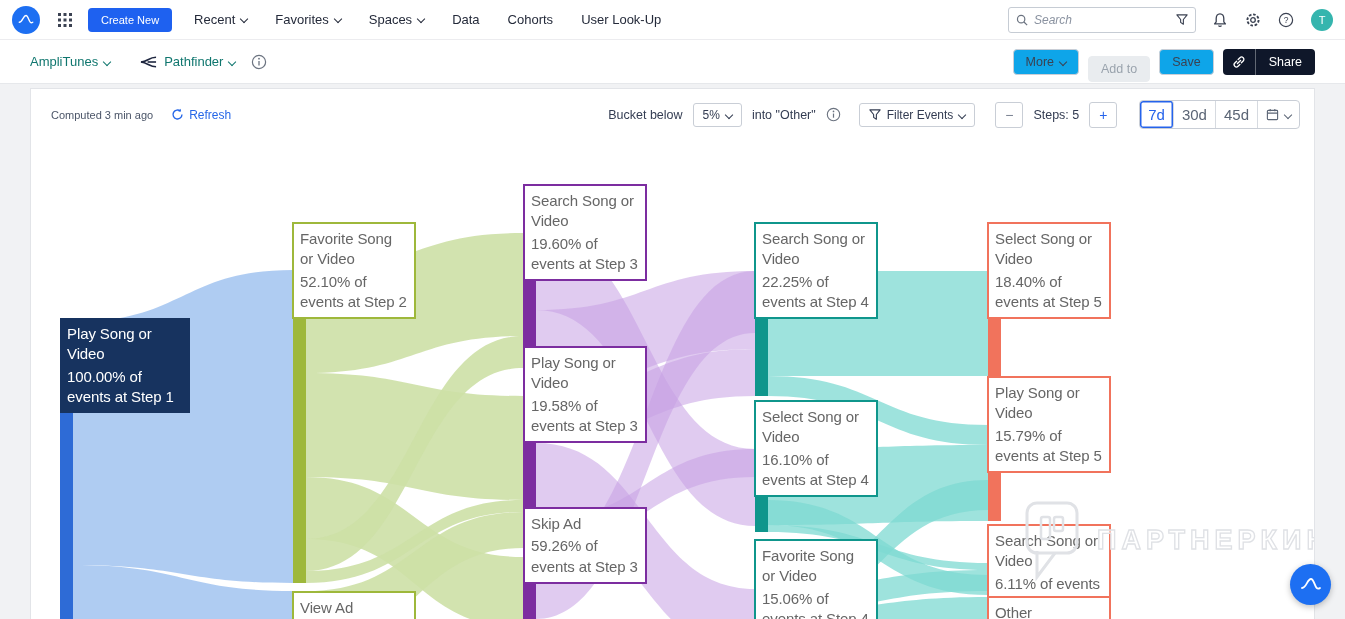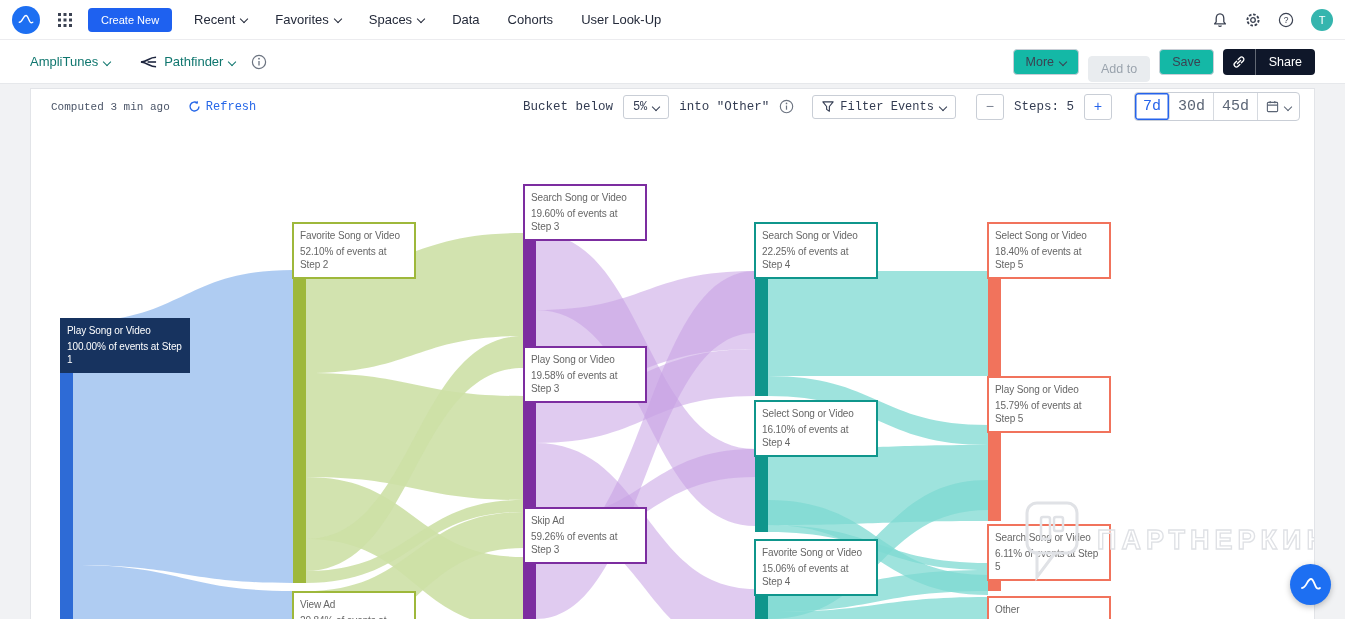--- a/index.html
+++ b/index.html
@@ -23,43 +23,43 @@
   .search-box{width:188px;height:26px;border:1px solid #c6ccd4;border-radius:3px;display:flex;align-items:center;padding:0 7px;gap:6px;background:#fff;}
   .search-box input{border:none;outline:none;flex:1;font-size:12px;font-style:italic;color:#5b6270;font-family:inherit;min-width:0;background:transparent;}
   .search-box input::placeholder{color:#8a92a0;font-style:italic;}
   .top-icons{display:flex;align-items:center;gap:17px;margin-left:16px;}
   .avatar{width:22px;height:22px;border-radius:50%;background:#35b5ae;color:#fff;font-size:11px;display:flex;align-items:center;justify-content:center;}
   
   .toolbar{height:44px;background:#fff;display:flex;align-items:center;padding:0 30px;border-bottom:1px solid #e6e8eb;position:relative;z-index:5;}
   .tb-item{display:flex;align-items:center;font-size:13px;color:#0f766e;cursor:pointer;}
   .tb-gap{margin-left:30px;}
   .tb-right{margin-left:auto;display:flex;align-items:center;gap:9px;}
-  .btn{border:1px solid #c9ced6;background:#14b8a6;border-radius:4px;padding:5px 12px;font-size:12.5px;color:#3b4252;cursor:pointer;font-family:inherit;display:inline-flex;align-items:center;}
+  .btn{border:1px solid #c9ced6;background:#0ea5e9;border-radius:4px;padding:5px 12px;font-size:12.5px;color:#3b4252;cursor:pointer;font-family:inherit;display:inline-flex;align-items:center;}
   .btn-disabled{background:#e9ecef;border-color:#e9ecef;color:#9aa3ad;cursor:default;margin-top:15px;}
   .share-split{display:flex;border-radius:4px;overflow:hidden;background:#0f172a;color:#fff;cursor:pointer;}
   .share-link-seg{padding:6px 9px;display:flex;align-items:center;border-right:1px solid rgba(255,255,255,.35);}
   .share-label-seg{padding:6px 13px;font-size:12.5px;}
   
   .card{position:absolute;left:30px;top:88px;width:1285px;height:560px;background:#fff;border:1px solid #e2e4e8;overflow:hidden;}
-  .controls{position:absolute;left:20px;right:14px;top:3px;display:flex;align-items:center;font-size:12px;color:#43506b;z-index:4;font-family:Liberation Mono, monospace;}
+  .controls{position:absolute;left:20px;right:14px;top:11px;display:flex;align-items:center;font-size:12px;color:#43506b;z-index:4;}
   .ctrl-left{display:flex;align-items:center;gap:18px;}
   .computed{font-size:11px;color:#4b5568;}
   .refresh{display:flex;align-items:center;gap:5px;color:#2667e8;font-size:12px;cursor:pointer;}
   .ctrl-right{margin-left:auto;display:flex;align-items:center;gap:10px;}
   .ctrl-text{font-size:12.5px;color:#333c52;white-space:nowrap;}
   .select-box{border:1px solid #c9ced6;border-radius:3px;padding:4px 9px;font-size:12px;color:#333c52;display:flex;align-items:center;cursor:pointer;background:#fff;}
   .sq-btn{width:28px;height:26px;border:1px solid #c9ced6;border-radius:3px;background:#fff;display:flex;align-items:center;justify-content:center;font-size:14px;color:#7a8292;cursor:pointer;}
   .sq-btn.plus{color:#2563eb;}
   .seg-group{display:flex;border:1px solid #c9ced6;border-radius:4px;overflow:hidden;background:#fff;}
   .seg{padding:5px 8px;font-size:15px;color:#5b6575;border-right:1px solid #d6dae0;cursor:pointer;display:flex;align-items:center;}
   .seg.active{color:#2563eb;box-shadow:inset 0 0 0 1.5px #2563eb;border-radius:3px;}
   .seg:last-child{border-right:none;}
   
   #sankey{position:absolute;left:0;top:0;z-index:1;}
-  .node-label{position:absolute;z-index:2;background:#fff;border:2px solid #999;padding:5px 6px;width:124px;font-size:10px;line-height:1.35;color:#666;letter-spacing:-0.1px;cursor:pointer;}
+  .node-label{position:absolute;z-index:2;background:#fff;border:2px solid #999;padding:5px 6px;width:124px;font-size:15px;line-height:1.35;color:#666;letter-spacing:-0.1px;cursor:pointer;}
   .node-label .nl-name{margin-bottom:2px;}
   .node-label--dark{background:#17335f;border:none;color:#fff;width:130px;padding:6px 7px;}
   
   .watermark{position:absolute;left:990px;top:408px;display:flex;align-items:center;gap:14px;z-index:3;pointer-events:none;}
   .wm-text{font-size:27px;font-weight:bold;letter-spacing:5px;color:rgba(255,255,255,0.55);-webkit-text-stroke:1.3px #dfe1e5;white-space:nowrap;}
   
   .fab{position:absolute;left:1290px;top:564px;width:41px;height:41px;border-radius:50%;background:#1d6ff2;display:flex;align-items:center;justify-content:center;box-shadow:0 2px 6px rgba(0,0,0,.25);cursor:pointer;z-index:10;}
   svg{display:block;}
 </style>
 </head>
@@ -87,20 +87,30 @@
   <button class="btn-primary">Create New</button>
   <nav class="nav-items">
     <span class="nav-item"><span>Recent</span><span class="chev"></span></span>
     <span class="nav-item"><span>Favorites</span><span class="chev"></span></span>
     <span class="nav-item"><span>Spaces</span><span class="chev"></span></span>
     <span class="nav-item">Data</span>
     <span class="nav-item">Cohorts</span>
     <span class="nav-item">User Look-Up</span>
   </nav>
   <div class="topnav-spacer"></div>
+  <div class="search-box">
+    <svg width="12" height="12" viewBox="0 0 14 14">
+        <circle cx="6" cy="6" r="4.3" fill="none" stroke="#6b7380" stroke-width="1.4"></circle>
+        <line x1="9.3" y1="9.3" x2="13" y2="13" stroke="#6b7380" stroke-width="1.4"></line>
+      </svg>
+    <input placeholder="Search" style="">
+    <svg width="12" height="12" viewBox="0 0 14 14">
+        <path d="M1 1 H13 L8.6 6.4 V12 L5.4 9.8 V6.4 Z" fill="none" stroke="#3b4252" stroke-width="1.3" stroke-linejoin="round"></path>
+      </svg>
+  </div>
   <div class="top-icons">
     <svg width="16" height="16" viewBox="0 0 16 16">
         <path d="M8 1.8 C5.4 1.8 4.2 3.9 4.2 6.6 L4.2 9.8 L2.6 11.9 H13.4 L11.8 9.8 L11.8 6.6 C11.8 3.9 10.6 1.8 8 1.8 Z" fill="none" stroke="#3b4252" stroke-width="1.3" stroke-linejoin="round"></path>
         <path d="M6.6 13.4 a1.5 1.5 0 0 0 2.8 0" fill="none" stroke="#3b4252" stroke-width="1.3"></path>
       </svg>
     <svg width="16" height="16" viewBox="0 0 16 16">
         <circle cx="8" cy="8" r="5.6" fill="none" stroke="#3b4252" stroke-width="1.9" stroke-dasharray="2.6 1.7"></circle>
         <circle cx="8" cy="8" r="2.3" fill="none" stroke="#3b4252" stroke-width="1.3"></circle>
       </svg>
     <svg width="16" height="16" viewBox="0 0 16 16">

